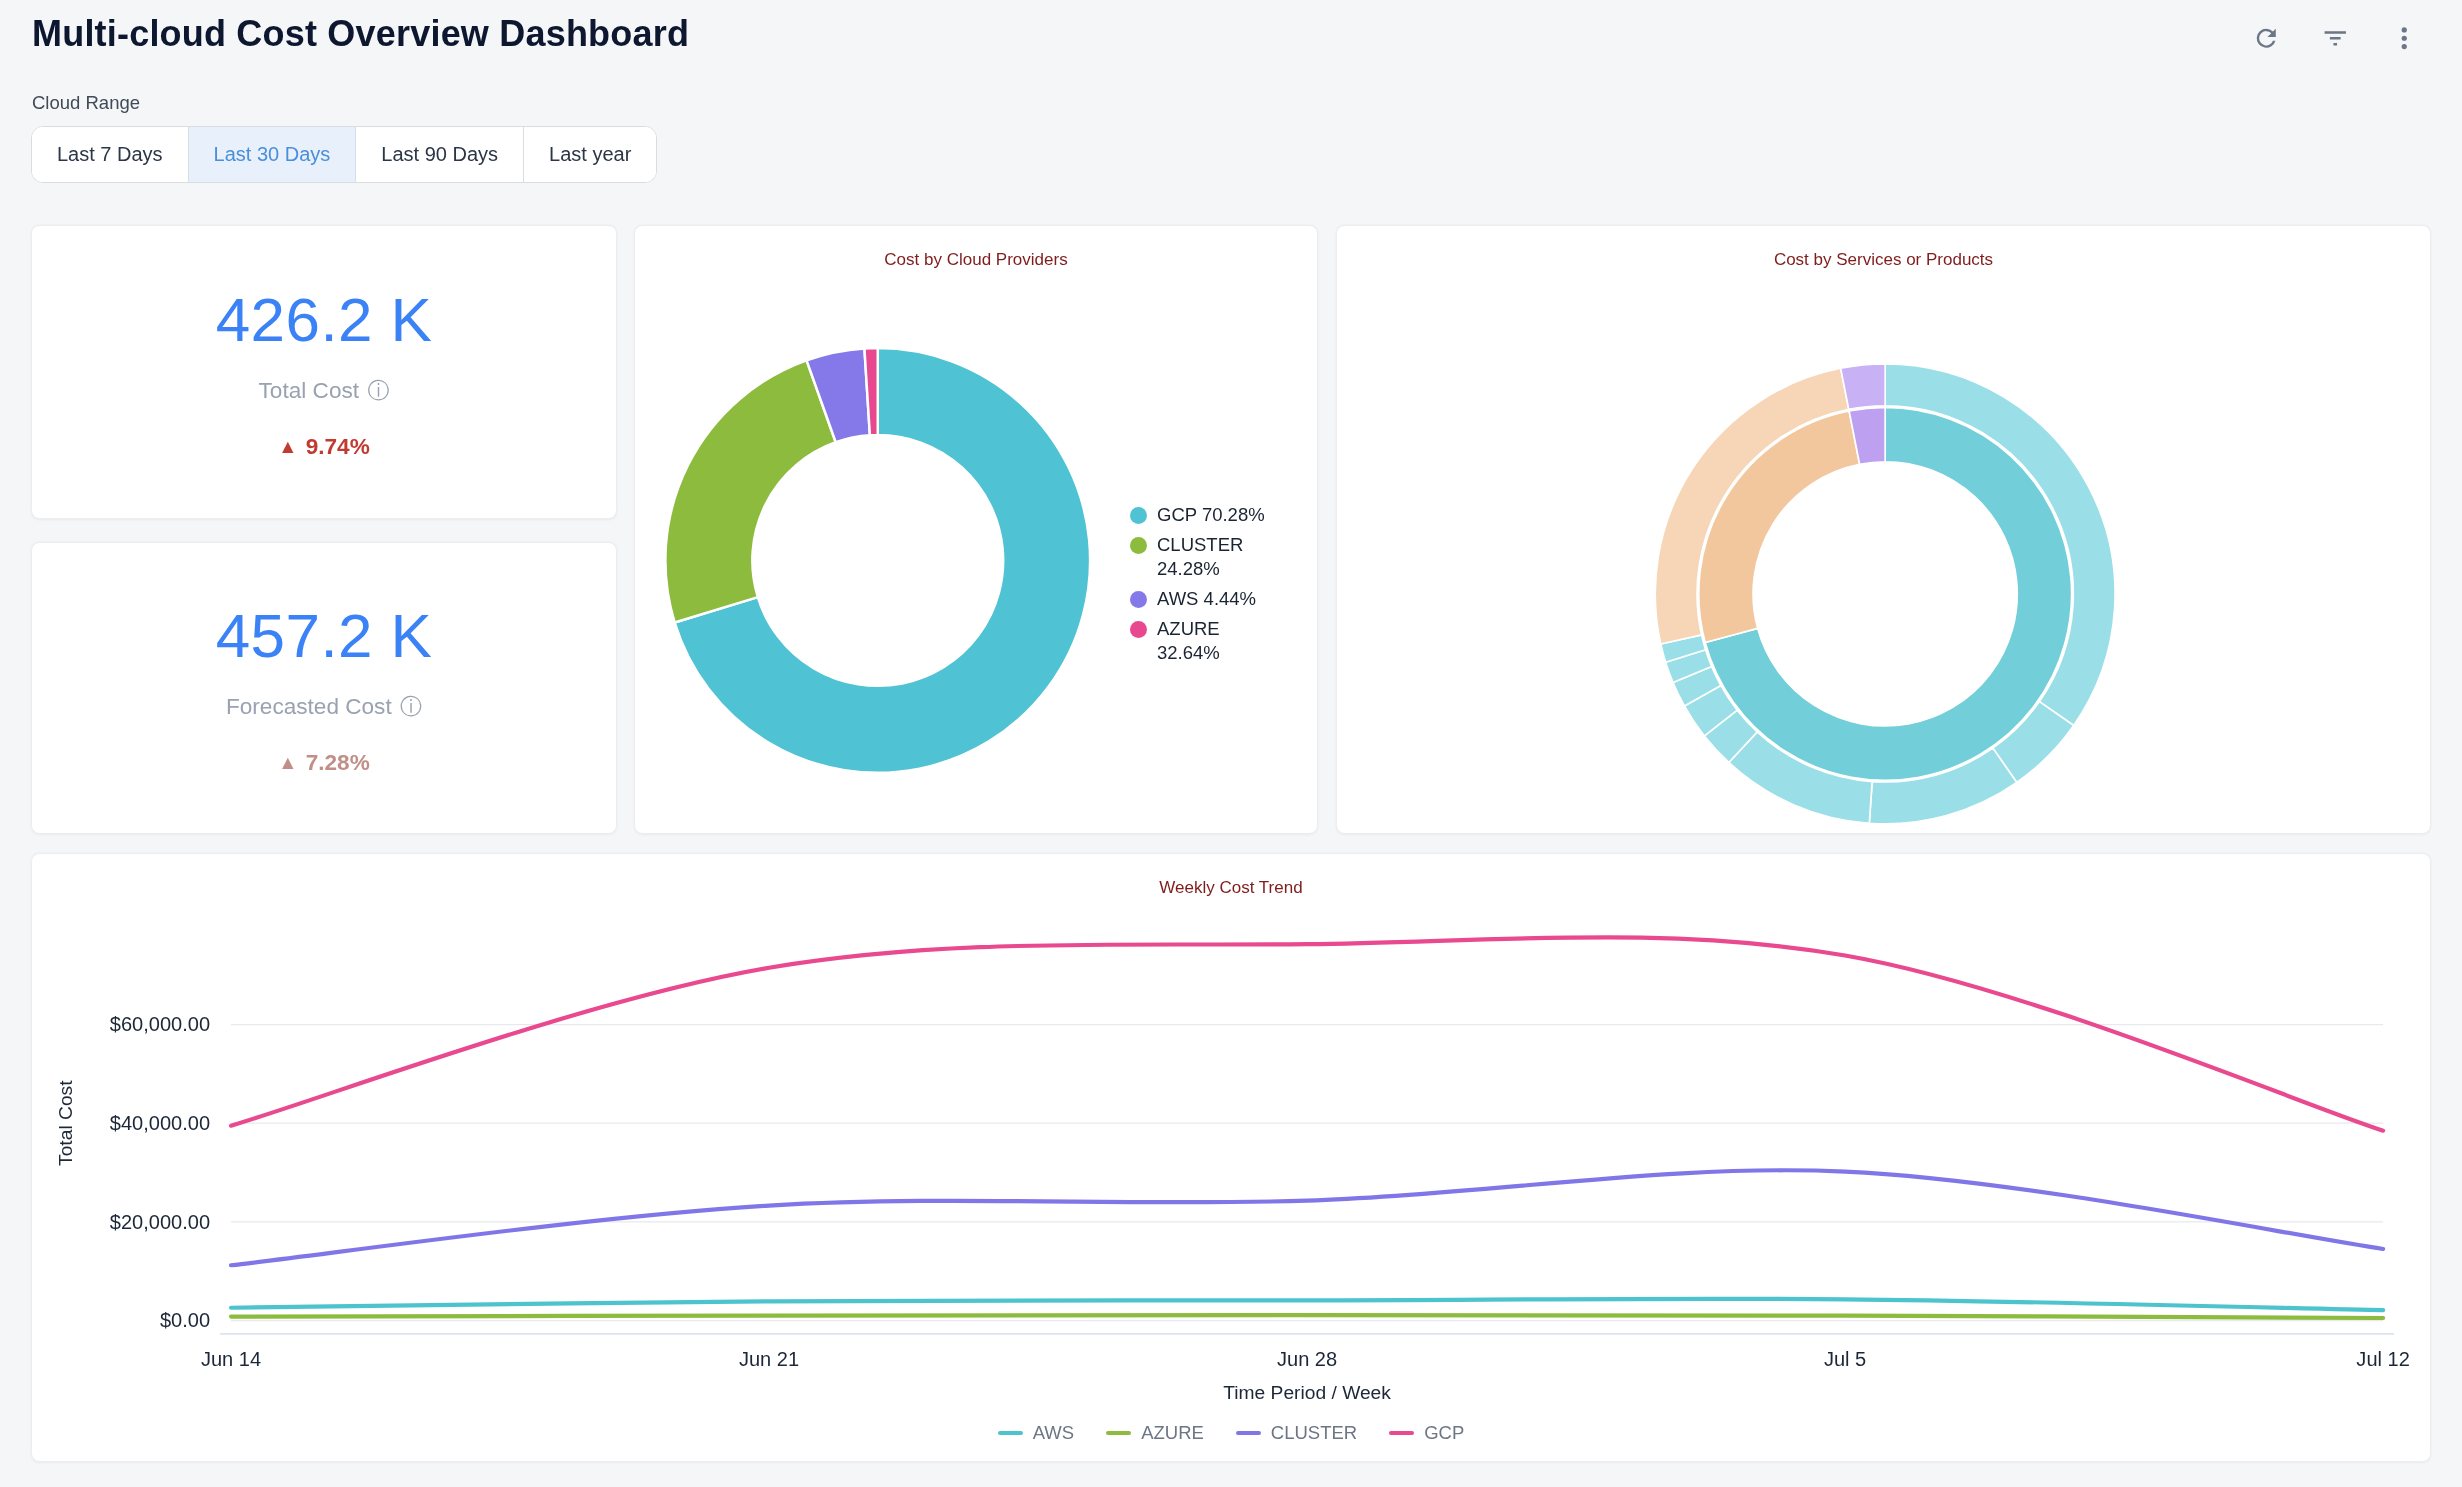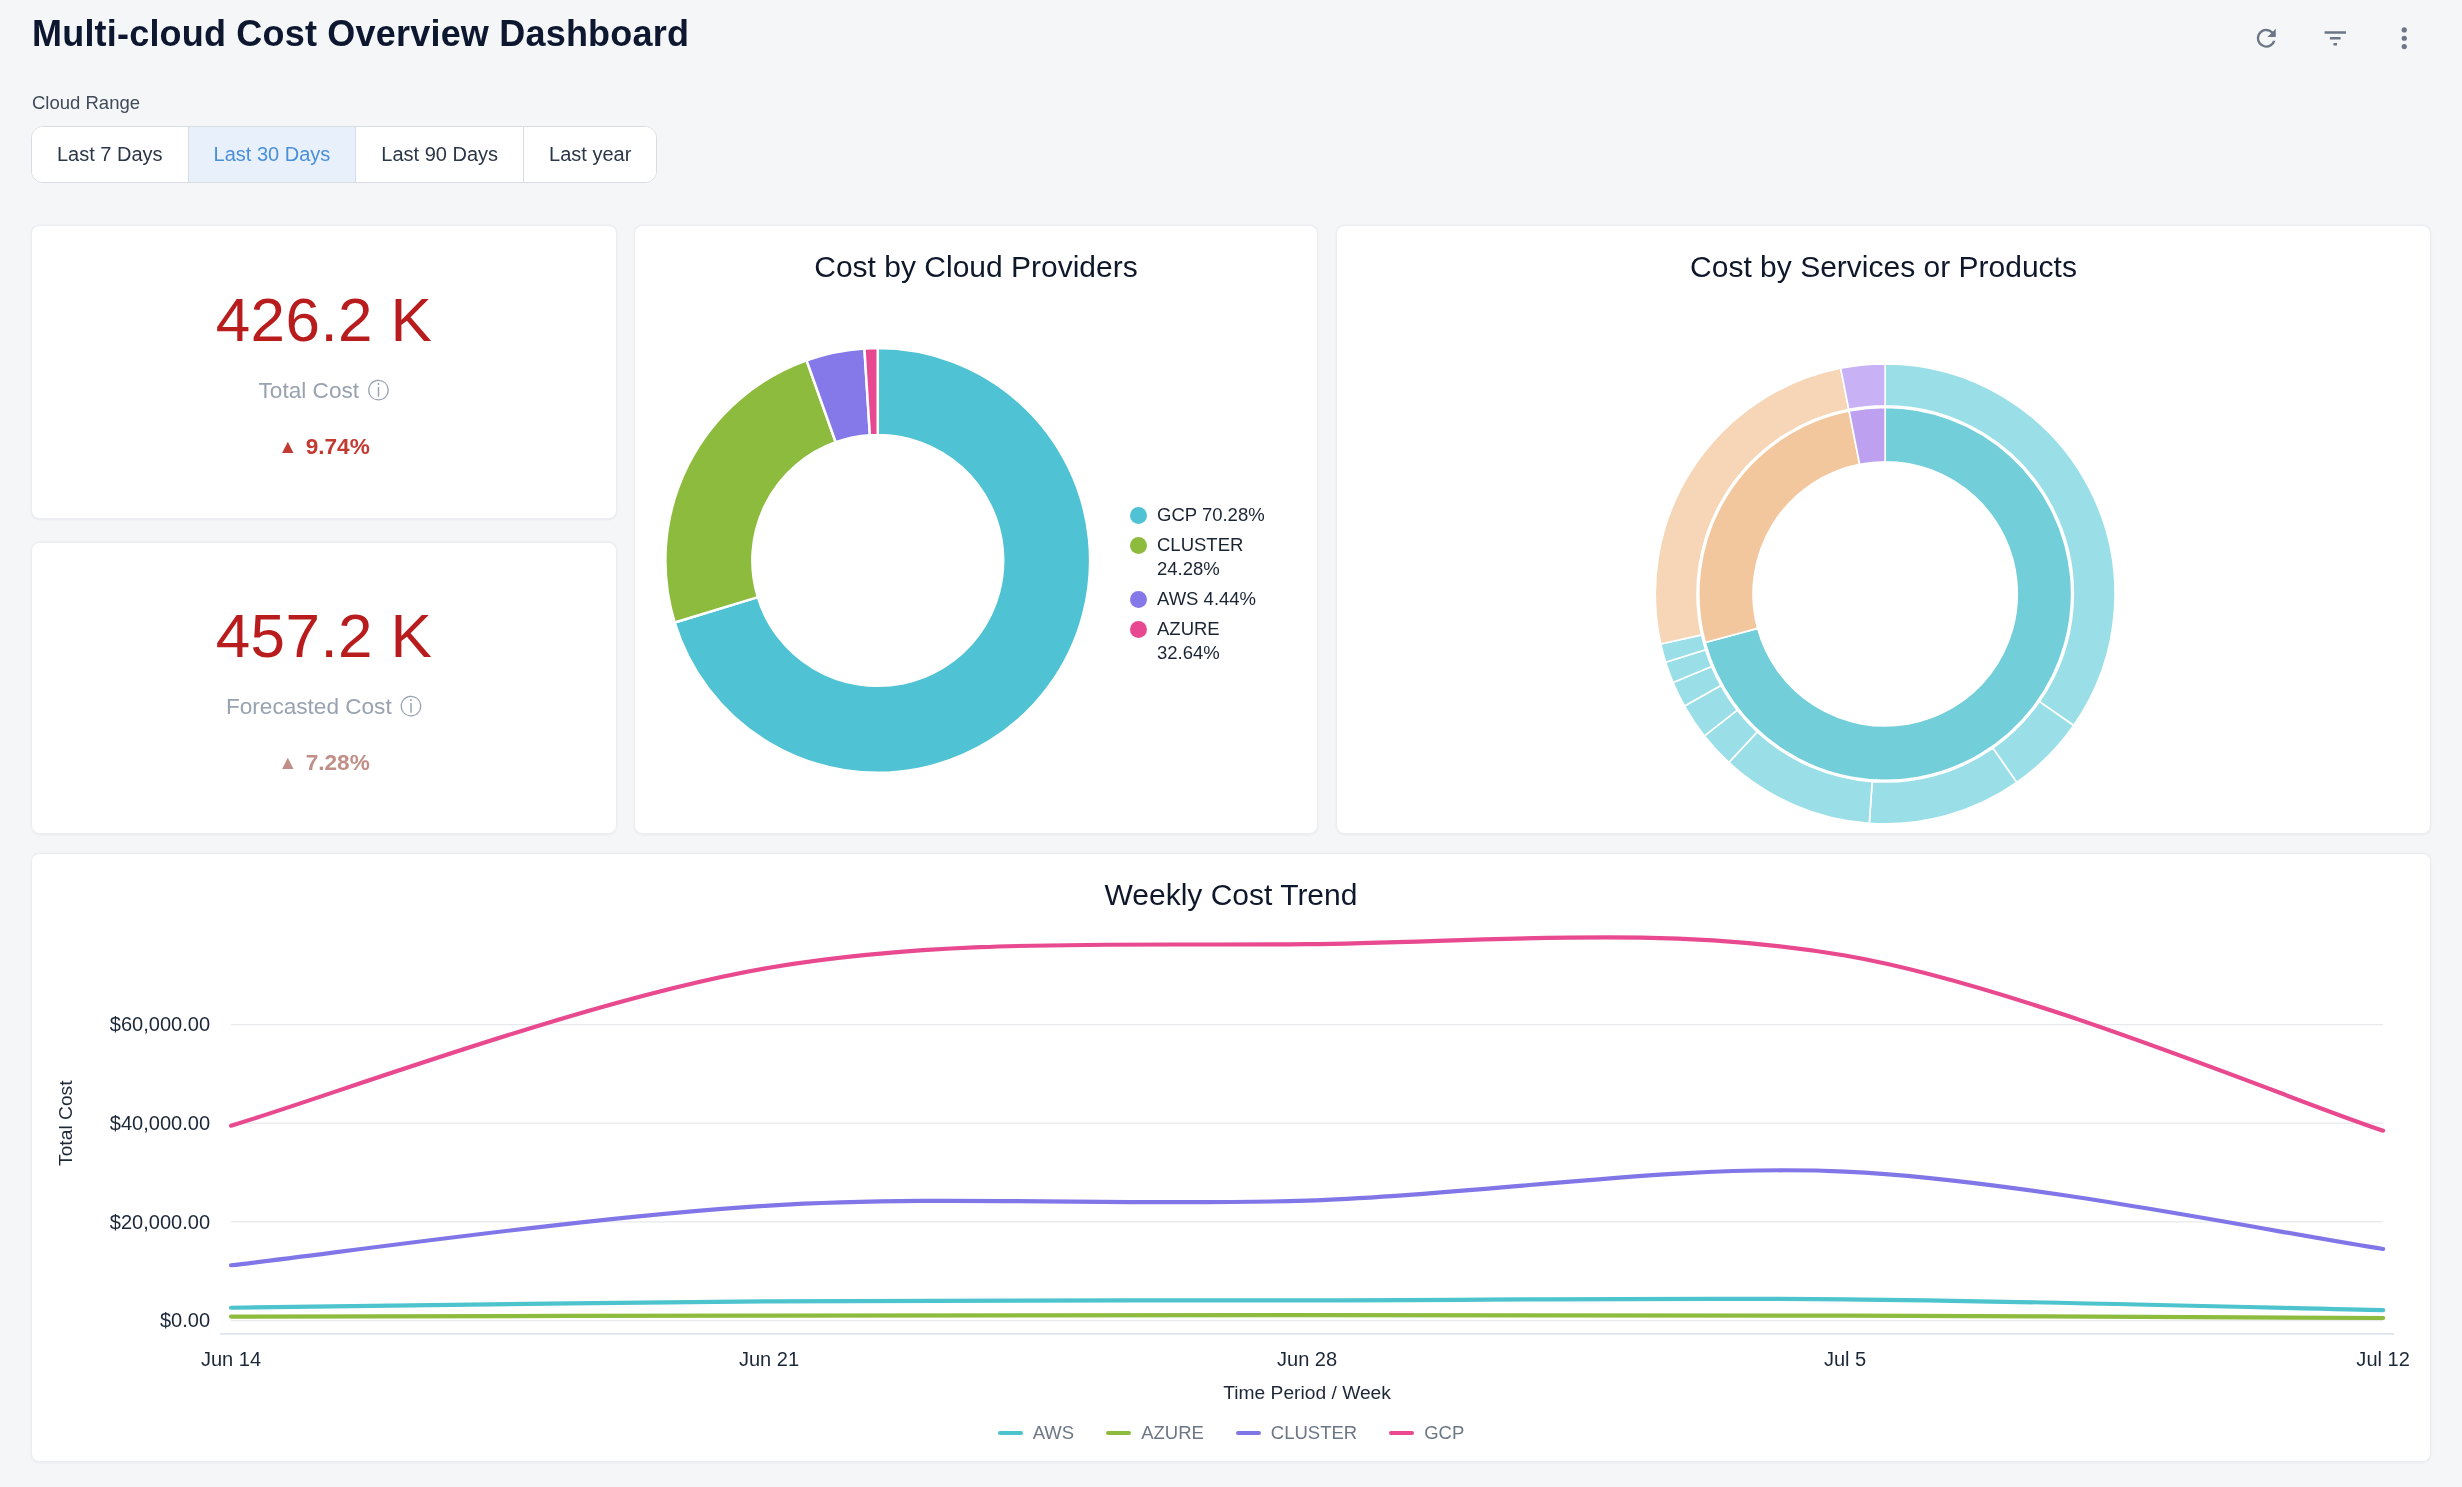--- a/index.html
+++ b/index.html
@@ -22,26 +22,26 @@
   .tr-btn{font-size:20px;padding:0 25px;background:#fff;border:none;border-right:0.8px solid #d8dce3;color:#2b3647;cursor:pointer;font-family:inherit}
   .tr-btn:last-child{border-right:none}
   .tr-selected{background:#e8f0fb;color:#4a8fd9}
   
   #kpi-card-1{left:31px;top:225px;width:586px;height:294px}
   #kpi-card-2{left:31px;top:542px;width:586px;height:292px}
   #providers-card{left:634px;top:225px;width:684px;height:609px}
   #services-card{left:1336px;top:225px;width:1095px;height:609px}
   #trend-card{left:31px;top:853px;width:2400px;height:609px}
   .kpi-card-inner{height:100%;display:flex;flex-direction:column;align-items:center;justify-content:center}
-  .kpi-value{font-size:62px;font-weight:500;color:#b91c1c;letter-spacing:0.4px}
+  .kpi-value{font-size:62px;font-weight:500;color:#3b82f6;letter-spacing:0.4px}
   .kpi-label{margin-top:23.5px;font-size:22.6px;color:#99a2b0;display:flex;align-items:center;gap:8.4px}
   .info-icon{font-size:22px;color:#99a2b0;line-height:1}
   .kpi-delta{margin-top:30px;font-size:22.6px;font-weight:700;display:flex;align-items:center;gap:8.4px}
   .tri{font-size:19.3px}
-  .chart-title{position:absolute;top:23.5px;left:0;right:0;text-align:center;font-size:30px;font-weight:500;color:#0f172a}
+  .chart-title{position:absolute;top:23.5px;left:0;right:0;text-align:center;font-size:17px;font-weight:500;color:#7f1d1d}
   .chart-svg{position:absolute;inset:0;width:100%;height:100%}
   
   .donut-legend{position:absolute;left:495px;top:277px;width:139px;display:flex;flex-direction:column;gap:6px}
   .dl-item{display:flex;align-items:flex-start;font-size:18.5px;color:#1a2433;line-height:24px;cursor:pointer}
   .dl-dot{width:17px;height:17px;border-radius:50%;flex:0 0 17px;margin:4.2px 10px 0 0}
   
   .line-legend{position:absolute;bottom:17px;left:0;right:0;display:flex;justify-content:center;gap:32px;align-items:center}
   .ll-item{display:flex;align-items:center;gap:10px;font-size:18.5px;color:#6c7685;cursor:pointer}
   .ll-swatch{width:25px;height:4.2px;border-radius:2.5px}
 </style>

